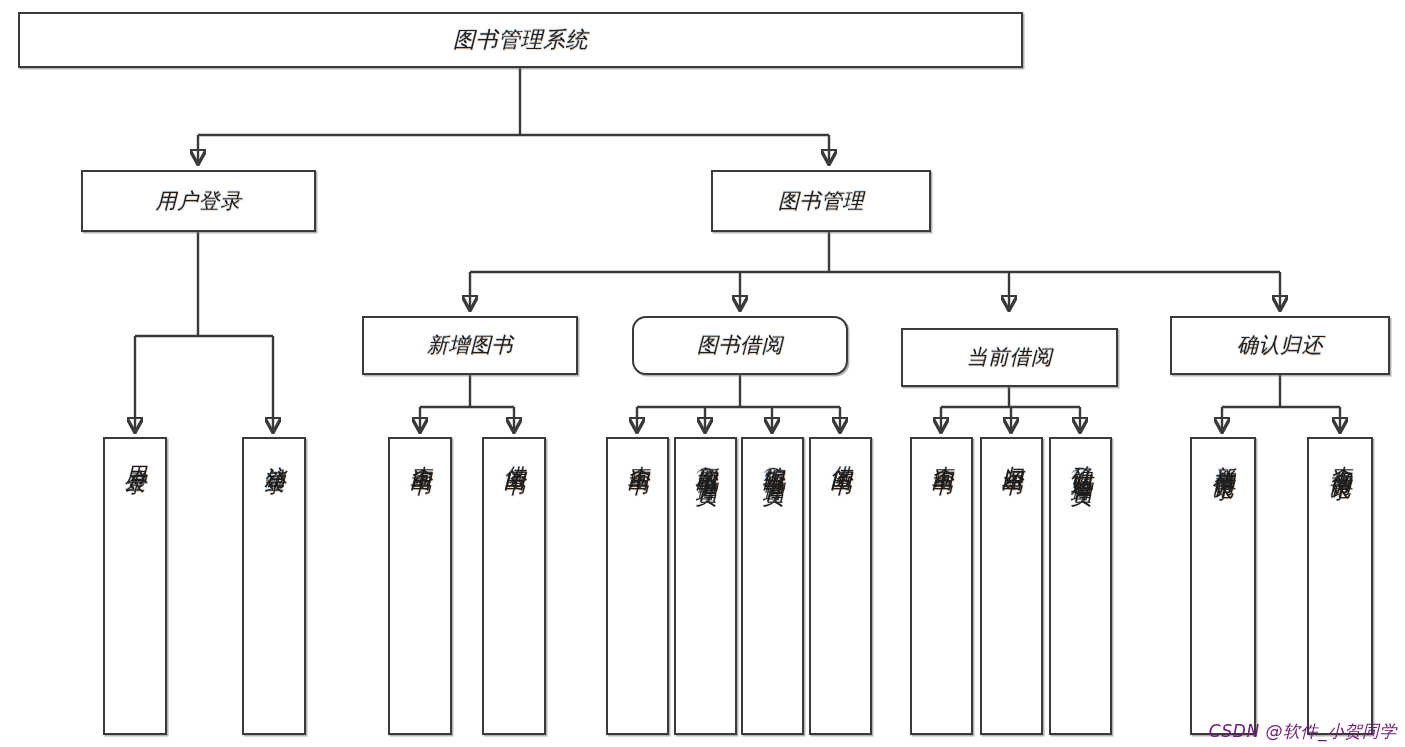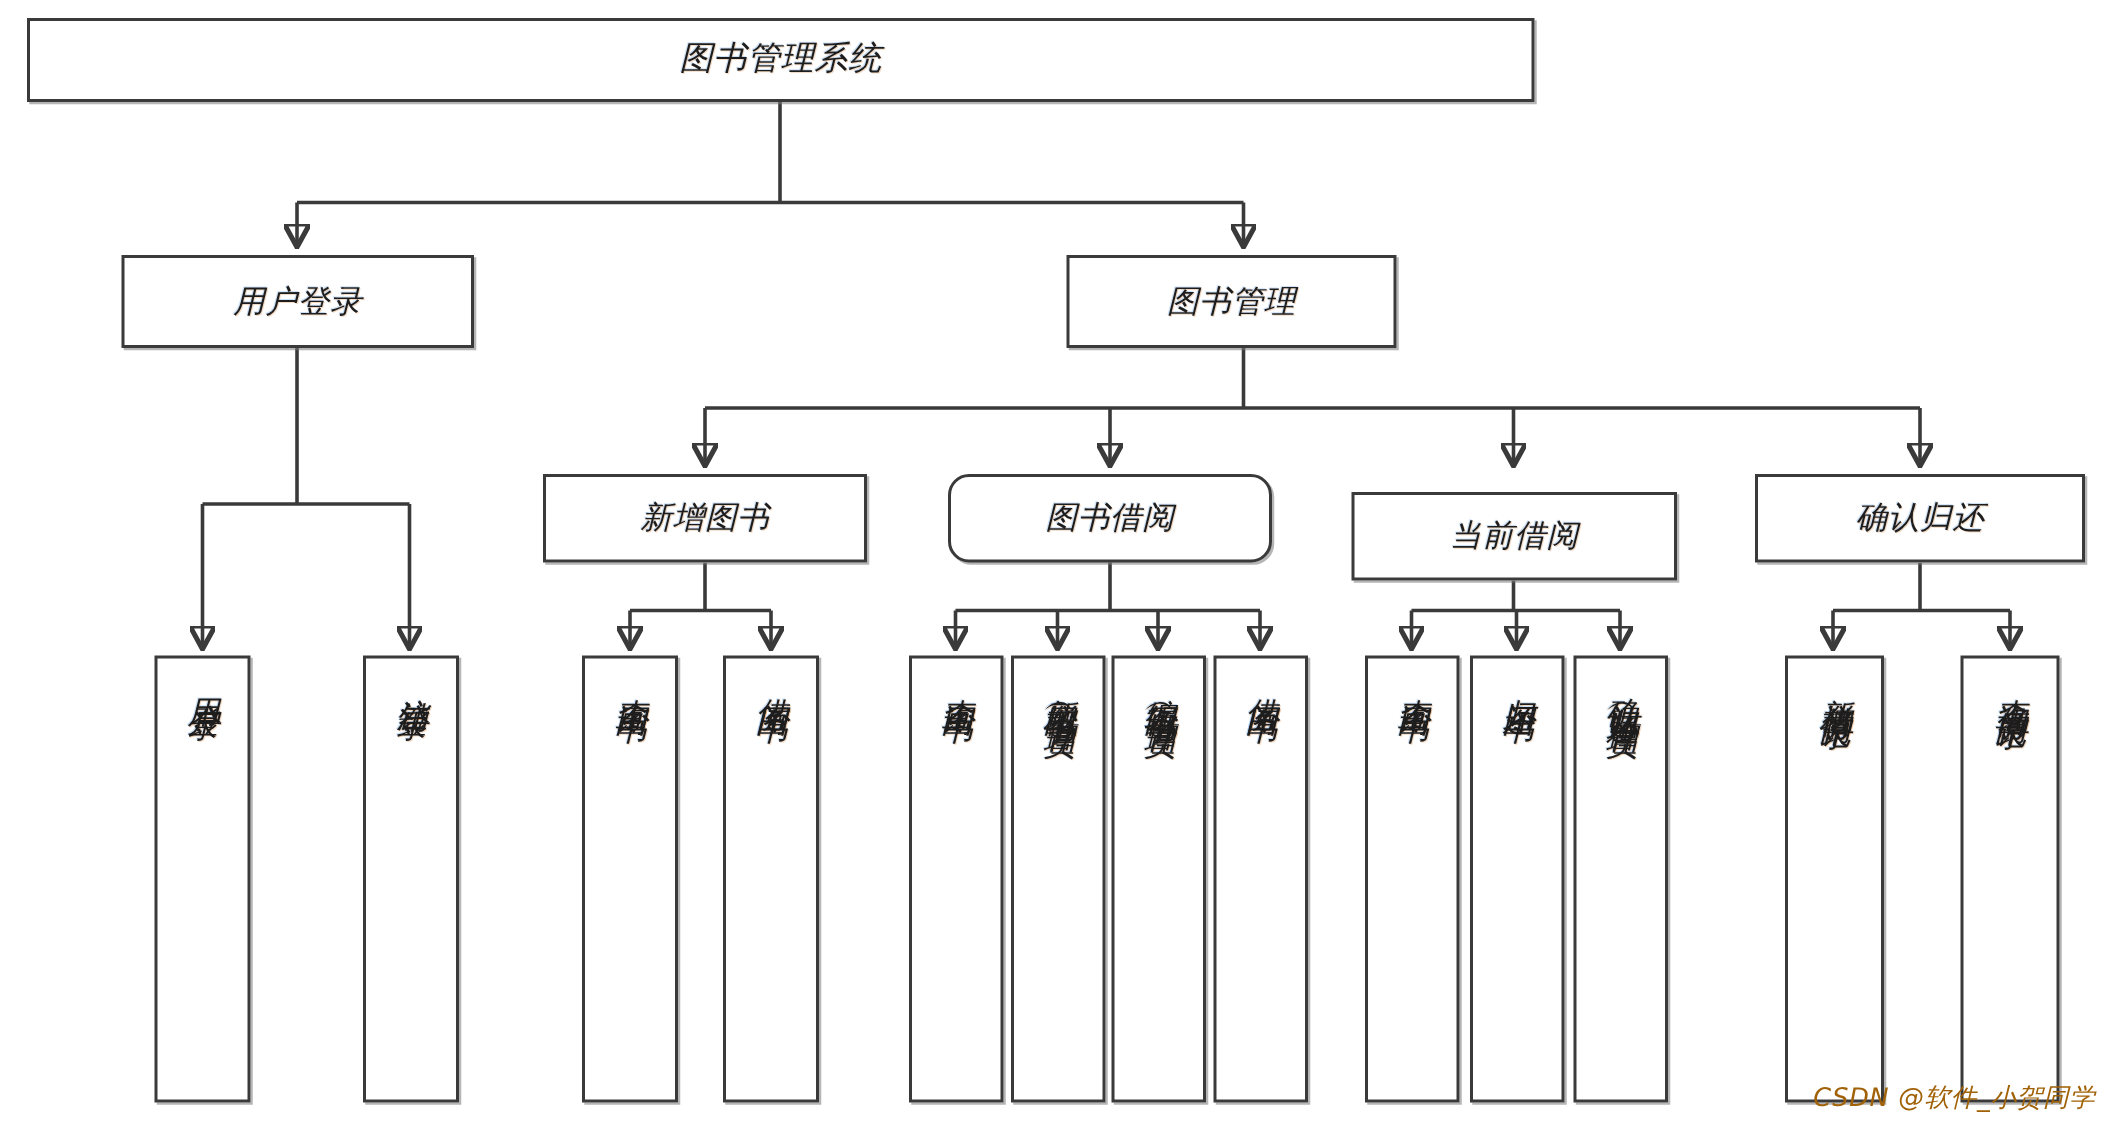--- a/index.html
+++ b/index.html
@@ -61,21 +61,21 @@
   svg#edges path, svg#edges line {
     stroke: #3a3a3a;
     stroke-width: 2.4;
     fill: none;
   }
   .watermark {
     position: absolute;
     right: 8px;
     bottom: 4px;
     font-size: 17px;
-    color: #a16207;
+    color: #701a75;
     letter-spacing: 0.5px;
     white-space: nowrap;
     font-family: "DejaVu Sans", "Liberation Sans", sans-serif;
   }
 </style>
 </head>
 <body>
 
 <div id="canvas">
 

